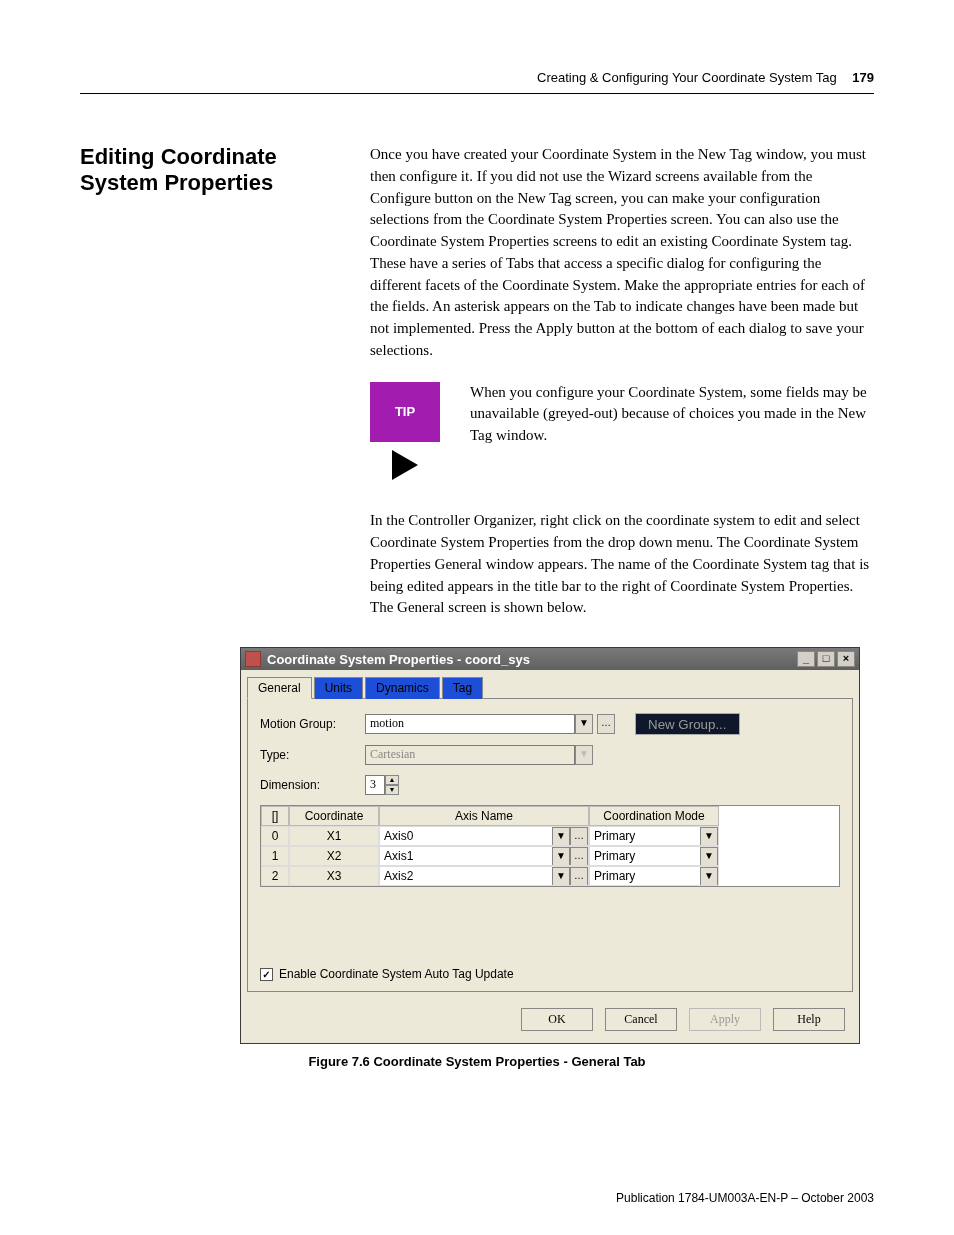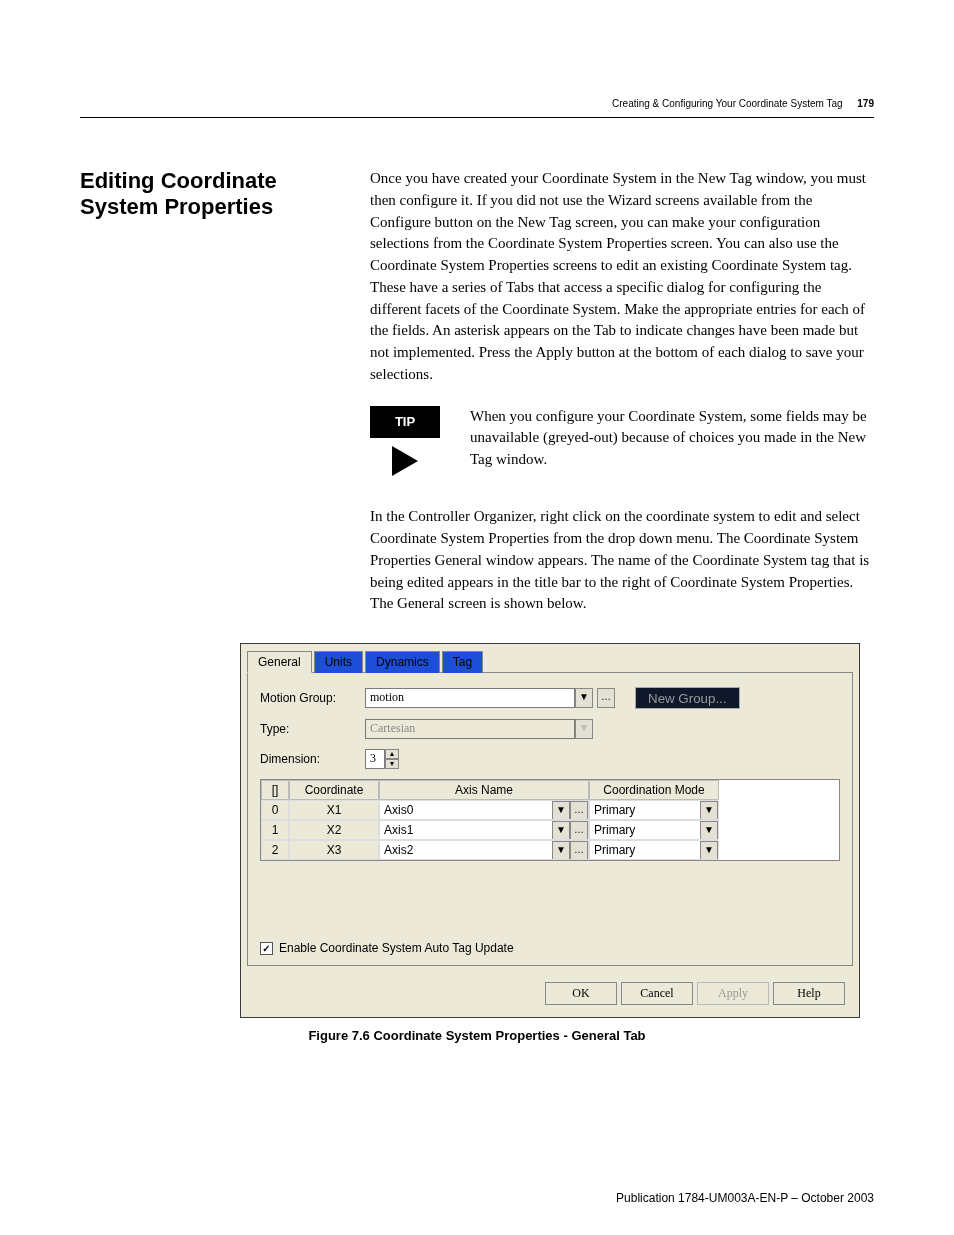--- a/index.html
+++ b/index.html
@@ -7,44 +7,43 @@
     font-family: Georgia, 'Times New Roman', serif;
     background: #fff;
     color: #000;
     width: 954px;
     height: 1235px;
     position: relative;
     padding: 70px 80px 40px 80px;
   }
   .page-header {
     text-align: right;
-    font-size: 10px;
+    font-size: 13px;
     font-family: Arial, sans-serif;
     padding-bottom: 8px;
     border-bottom: 1.5px solid #000;
     margin-bottom: 50px;
-    margin-top: 28px;
   }
   .page-header .pnum { font-weight: bold; margin-left: 12px; }
   .main-row { display: flex; gap: 30px; }
   .section-heading {
     font-family: Arial, Helvetica, sans-serif;
     font-weight: bold;
     font-size: 22px;
     width: 260px;
     line-height: 1.2;
     flex-shrink: 0;
   }
   .body-col { flex: 1; font-size: 15px; line-height: 1.45; }
   .para { margin-bottom: 18px; }
   .tip-block { display: flex; gap: 30px; margin: 20px 0 30px 0; align-items: flex-start; }
   .tip-badge { width: 70px; text-align: center; }
   .tip-label {
-    background: #000000; color: #fff; font-family: Arial, sans-serif;
-    font-weight: bold; font-size: 13px; padding: 7px 0;
+    background: #a21caf; color: #fff; font-family: Arial, sans-serif;
+    font-weight: bold; font-size: 13px; padding: 21px 0;
   }
   .tip-arrow {
     width: 0; height: 0; margin: 8px auto 0 auto;
     border-top: 15px solid transparent;
     border-bottom: 15px solid transparent;
     border-left: 26px solid #000;
   }
   .tip-text { flex: 1; font-size: 15px; line-height: 1.45; }
 
   
@@ -122,21 +121,21 @@
   .c-idx { width: 28px; text-align:center; background:#ece9d8;}
   .c-coord { width: 90px; text-align:center; background:#ece9d8;}
   .c-axis { width: 210px; display:flex; padding:0;}
   .c-axis .av { flex:1; padding:2px 4px; }
   .c-mode { width: 130px; display:flex; padding:0;}
   .c-mode .mv { flex:1; padding:2px 4px;}
   .grid-hdr .c-idx, .grid-hdr .c-coord, .grid-hdr .c-axis, .grid-hdr .c-mode { background:#ece9d8; text-align:center; justify-content:center;}
   .chk-row { margin-top: 80px; display:flex; align-items:center; gap:6px;}
   .chk { width:13px; height:13px; border:1px solid #555; background:#fff; display:inline-flex; align-items:center; justify-content:center; font-size:10px; font-weight:bold;}
   .dlg-buttons {
-    display:flex; justify-content:flex-end; gap:4px;
+    display:flex; justify-content:flex-end; gap:12px;
     padding: 10px 14px 12px 14px;
   }
   .dlg-btn {
     width: 72px; height: 23px; border:1px solid #888;
     background:#ece9d8; font-family:Tahoma; font-size:12px;
   }
   .dlg-btn.disabled { color:#999; border-color:#bbb;}
   .figure-caption {
     text-align:center; font-family: Arial, sans-serif; font-weight:bold;
     font-size: 13px; margin-top: 10px;
@@ -165,20 +164,29 @@
         <div class="tip-arrow"></div>
       </div>
       <div class="tip-text">When you configure your Coordinate System, some fields may be unavailable (greyed-out) because of choices you made in the New Tag window.</div>
     </div>
 
     <p class="para">In the Controller Organizer, right click on the coordinate system to edit and select Coordinate System Properties from the drop down menu. The Coordinate System Properties General window appears. The name of the Coordinate System tag that is being edited appears in the title bar to the right of Coordinate System Properties. The General screen is shown below.</p>
   </div>
 </div>
 
 <div class="dialog">
+  <div class="titlebar">
+    <span class="ticon"></span>
+    <span class="ttext">Coordinate System Properties - coord_sys</span>
+    <div class="win-btns">
+      <div class="win-btn">_</div>
+      <div class="win-btn">□</div>
+      <div class="win-btn">×</div>
+    </div>
+  </div>
 
   <div class="tabs">
     <div class="tab active">General</div>
     <div class="tab">Units</div>
     <div class="tab">Dynamics</div>
     <div class="tab">Tag</div>
   </div>
 
   <div class="tab-panel">
 

